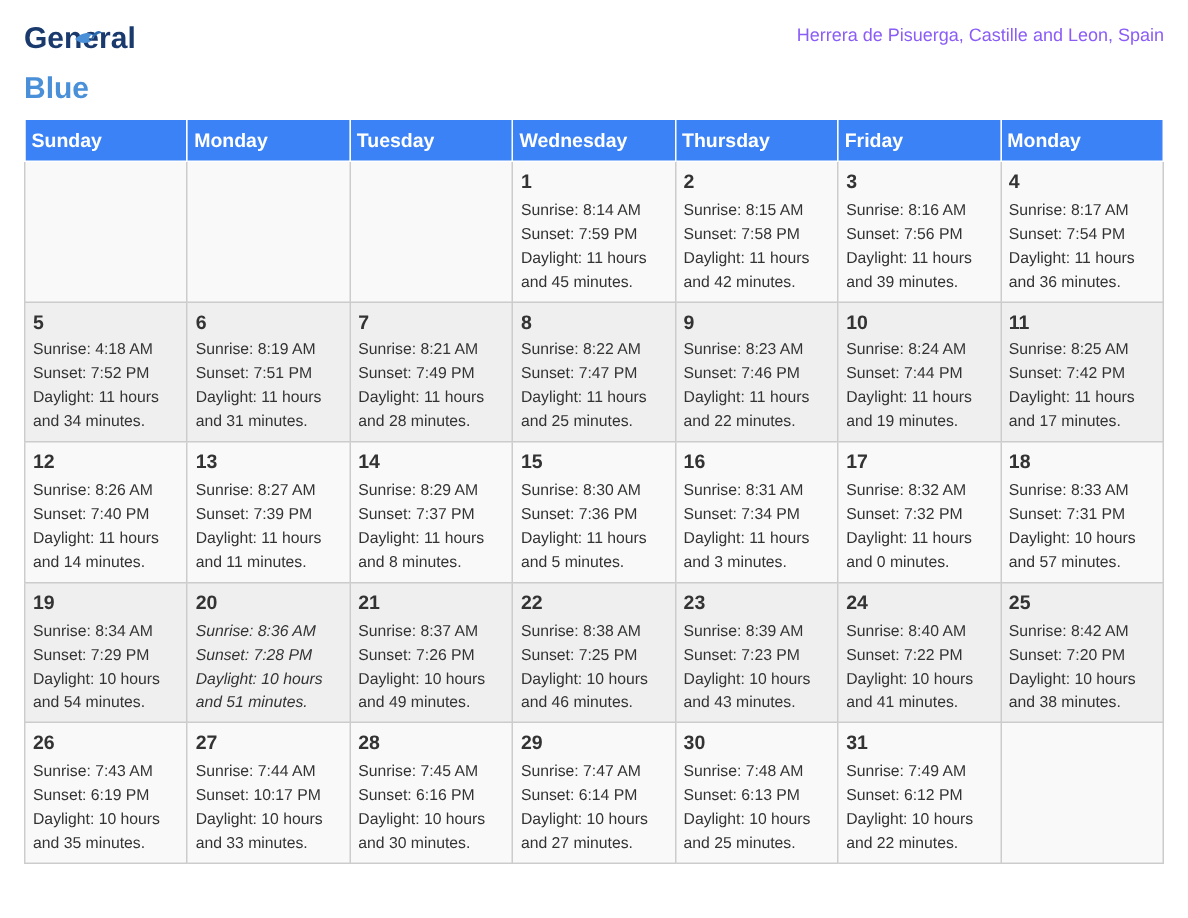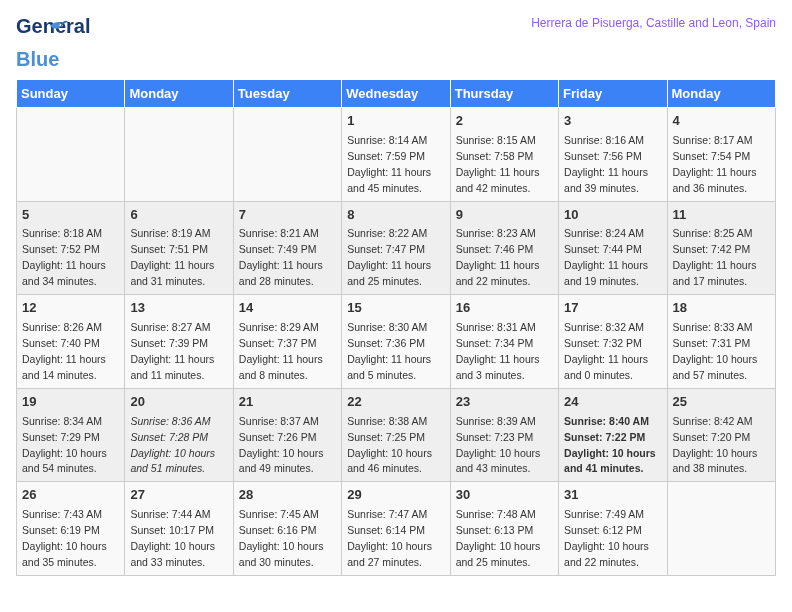--- a/index.html
+++ b/index.html
@@ -122,21 +122,21 @@
 Sunset: 7:58 PM
 Daylight: 11 hours and 42 minutes.</span></td>
         <td><span class="day-num">3</span><span class="day-info" style="white-space: pre-line;">Sunrise: 8:16 AM
 Sunset: 7:56 PM
 Daylight: 11 hours and 39 minutes.</span></td>
         <td><span class="day-num">4</span><span class="day-info" style="white-space: pre-line;">Sunrise: 8:17 AM
 Sunset: 7:54 PM
 Daylight: 11 hours and 36 minutes.</span></td>
       </tr>
       <tr>
-        <td><span class="day-num">5</span><span class="day-info" style="white-space: pre-line;">Sunrise: 8:18 AM
+        <td><span class="day-num">5</span><span class="day-info" style="white-space: pre-line;">Sunrise: 4:18 AM
 Sunset: 7:52 PM
 Daylight: 11 hours and 34 minutes.</span></td>
         <td><span class="day-num">6</span><span class="day-info" style="white-space: pre-line;">Sunrise: 8:19 AM
 Sunset: 7:51 PM
 Daylight: 11 hours and 31 minutes.</span></td>
         <td><span class="day-num">7</span><span class="day-info" style="white-space: pre-line;">Sunrise: 8:21 AM
 Sunset: 7:49 PM
 Daylight: 11 hours and 28 minutes.</span></td>
         <td><span class="day-num">8</span><span class="day-info" style="white-space: pre-line;">Sunrise: 8:22 AM
 Sunset: 7:47 PM
@@ -183,21 +183,21 @@
 Daylight: 10 hours and 51 minutes.</span></td>
         <td><span class="day-num">21</span><span class="day-info" style="white-space: pre-line;">Sunrise: 8:37 AM
 Sunset: 7:26 PM
 Daylight: 10 hours and 49 minutes.</span></td>
         <td><span class="day-num">22</span><span class="day-info" style="white-space: pre-line;">Sunrise: 8:38 AM
 Sunset: 7:25 PM
 Daylight: 10 hours and 46 minutes.</span></td>
         <td><span class="day-num">23</span><span class="day-info" style="white-space: pre-line;">Sunrise: 8:39 AM
 Sunset: 7:23 PM
 Daylight: 10 hours and 43 minutes.</span></td>
-        <td><span class="day-num">24</span><span class="day-info" style="white-space: pre-line; font-weight: bold;">Sunrise: 8:40 AM
+        <td><span class="day-num">24</span><span class="day-info" style="white-space: pre-line;">Sunrise: 8:40 AM
 Sunset: 7:22 PM
 Daylight: 10 hours and 41 minutes.</span></td>
         <td><span class="day-num">25</span><span class="day-info" style="white-space: pre-line;">Sunrise: 8:42 AM
 Sunset: 7:20 PM
 Daylight: 10 hours and 38 minutes.</span></td>
       </tr>
       <tr>
         <td><span class="day-num">26</span><span class="day-info" style="white-space: pre-line;">Sunrise: 7:43 AM
 Sunset: 6:19 PM
 Daylight: 10 hours and 35 minutes.</span></td>

